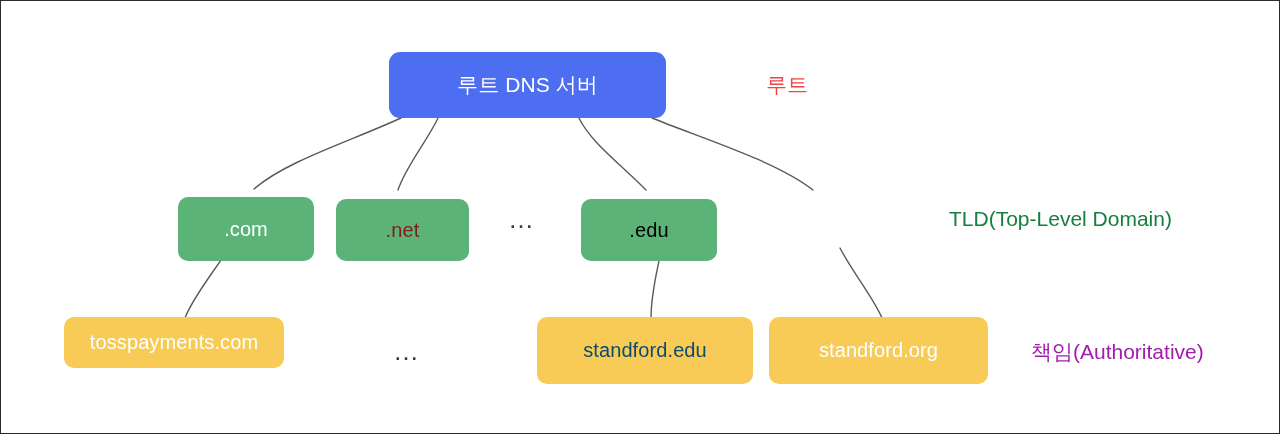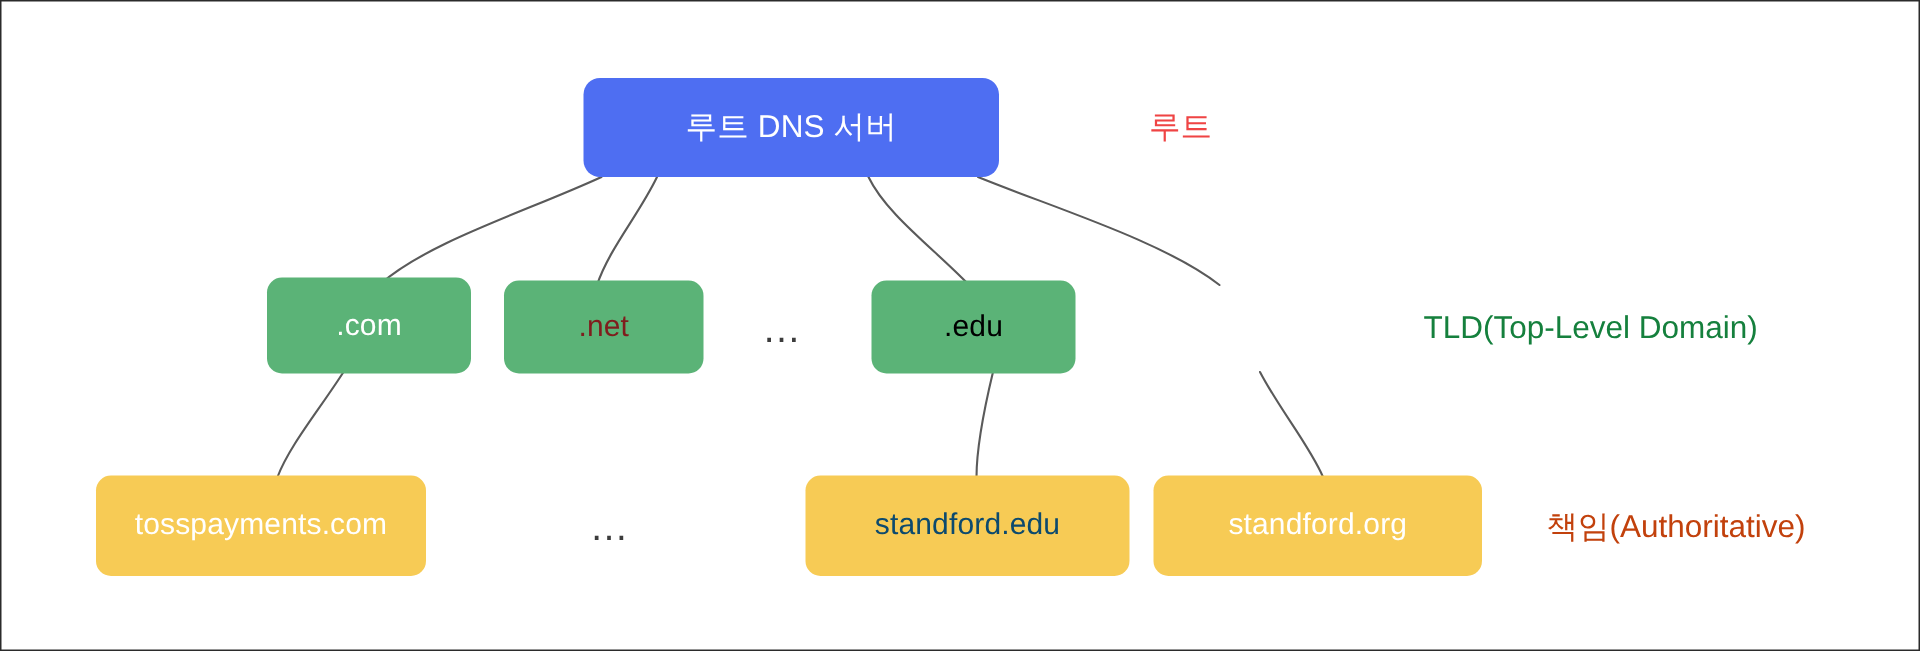--- a/index.html
+++ b/index.html
@@ -52,20 +52,21 @@
 
   .node-root {
     background: #4e6ef2;
     font-size: 21px;
     border-radius: 11px;
   }
 
   .node-tld {
     background: #5bb377;
     font-size: 20px;
+    margin-top: 12px;
   }
 
   .node-auth {
     background: #f7cb55;
     font-size: 20px;
   }
 
   
   .ellipsis {
     position: absolute;
@@ -129,33 +130,33 @@
 
   <div class="node node-tld" style="left: 580px; top: 186px; width: 136px; height: 62px; background: rgb(91, 179, 119); color: #000000;">
     <span>.edu</span>
   </div>
 
 
   <div class="tier-label" style="left: 948px; top: 205px; color: #15803d;">
     <span>TLD(Top-Level Domain)</span>
   </div>
 
-  <div class="node node-auth" style="left: 63px; top: 316px; width: 220px; height: 67px; background: rgb(247, 203, 85); color: rgb(255, 255, 255);">
+  <div class="node node-auth" style="left: 63px; top: 316px; width: 220px; height: 51px; background: rgb(247, 203, 85); color: rgb(255, 255, 255);">
     <span>tosspayments.com</span>
   </div>
 
   <div class="ellipsis" style="left: 392px; top: 337px; color: rgb(60, 60, 60);">
     <span>…</span>
   </div>
 
   <div class="node node-auth" style="left: 536px; top: 316px; width: 216px; height: 67px; background: rgb(247, 203, 85); color: #0c4a6e;">
     <span>standford.edu</span>
   </div>
 
   <div class="node node-auth" style="left: 768px; top: 316px; width: 219px; height: 67px; background: rgb(247, 203, 85); color: rgb(255, 255, 255);">
     <span>standford.org</span>
   </div>
 
-  <div class="tier-label" style="left: 1030px; top: 338px; color: #c2410c;">
+  <div class="tier-label" style="left: 1030px; top: 338px; color: #a21caf;">
     <span>책임(Authoritative)</span>
   </div>
 
 </div>
 
 </body></html>

